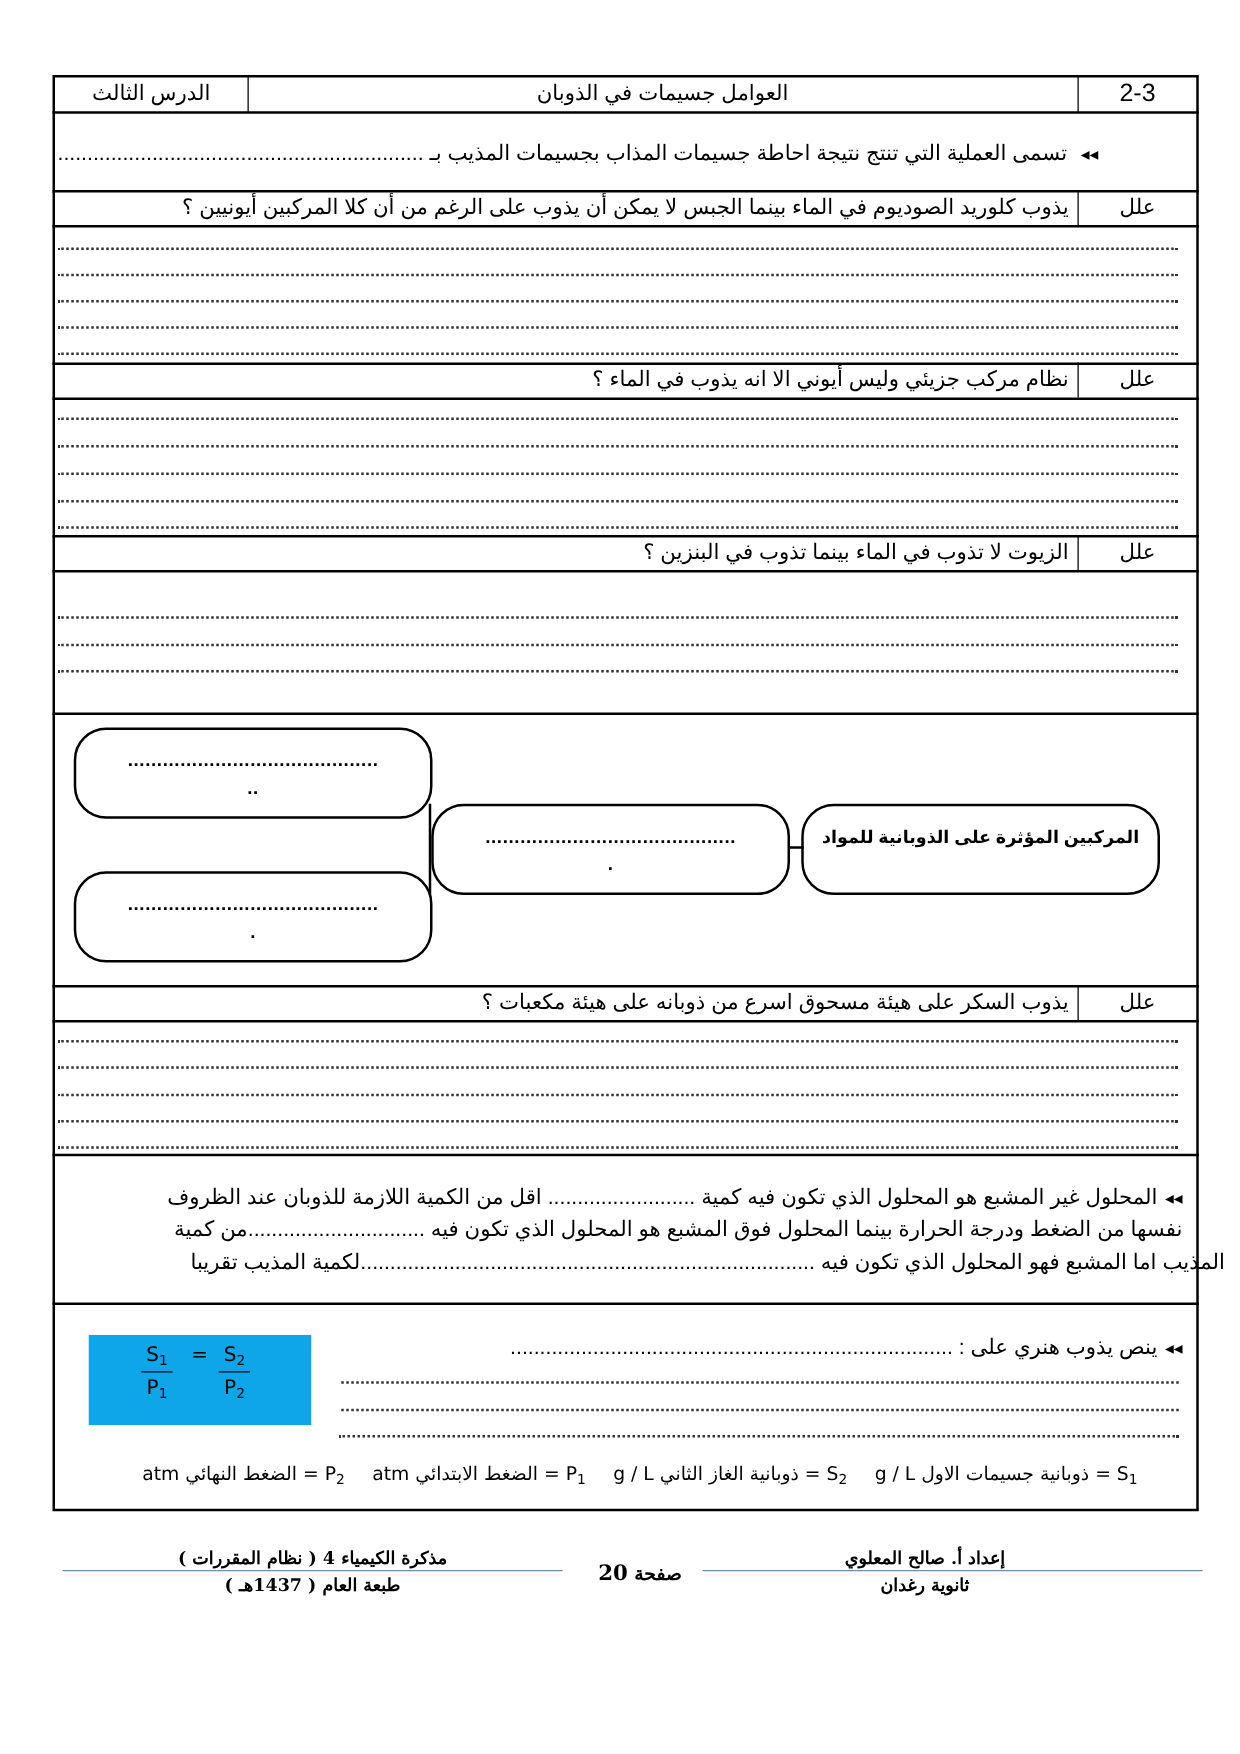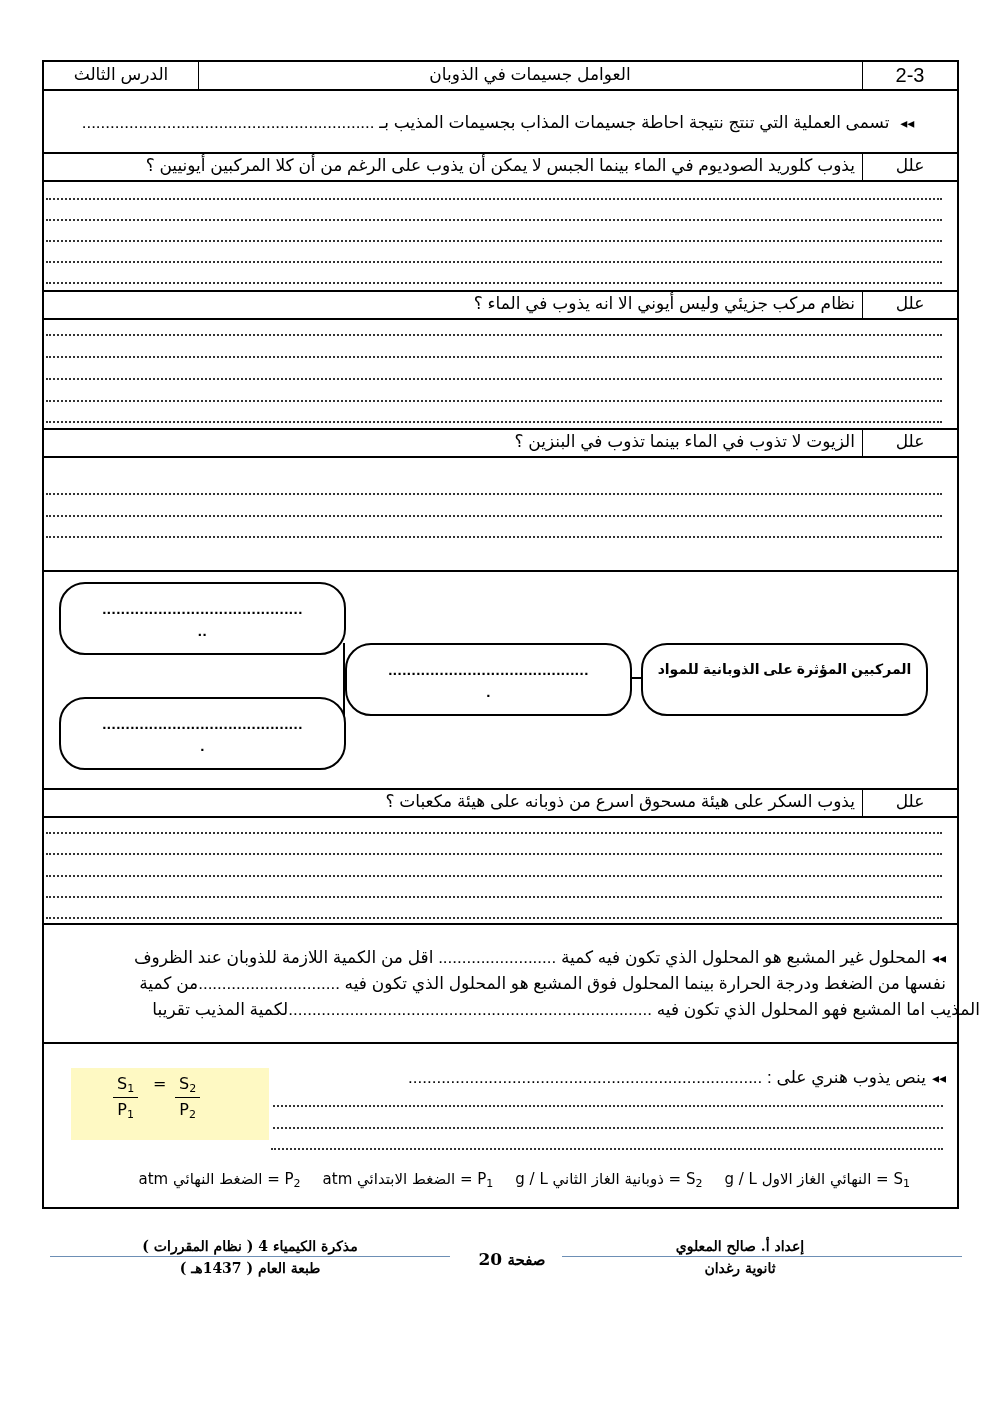--- a/index.html
+++ b/index.html
@@ -7,41 +7,41 @@
          font-family:"Liberation Sans", "DejaVu Sans", sans-serif; color:#000; }
   .abs { position:absolute; box-sizing:border-box; }
   .frame { left:42px; top:60px; width:917px; height:1149px; border:2px solid #000; }
   .hline { position:absolute; left:42px; width:917px; height:0; border-top:2px solid #000; }
   .vline { position:absolute; width:0; border-left:1.5px solid #000; }
   .txt { position:absolute; white-space:nowrap; direction:rtl; font-size:17px; line-height:20px; }
   .dots { position:absolute; left:46px; width:896px; height:0; border-top:2px dotted #333; }
   .pill { position:absolute; border:2.5px solid #000; border-radius:26px; box-sizing:border-box; background:#fff; }
   .pill .d1 { position:absolute; left:0; right:0; text-align:center; font-size:15px; font-weight:bold; letter-spacing:0.5px; }
   .bul { font-size:14px; letter-spacing:-4px; margin-left:6px; }
-  .formula { position:absolute; left:71px; top:1068px; width:198px; height:72px; background:#fef9c3; }
+  .formula { position:absolute; left:71px; top:1068px; width:178px; height:72px; background:#0ea5e9; }
   .frac { position:absolute; text-align:center; font-family:"DejaVu Sans", sans-serif; font-size:16px; }
   .frac .num { display:block; padding:0 4px 2px; border-bottom:1.5px solid #000; }
   .frac .den { display:block; padding-top:2px; }
   sub { font-size:11px; vertical-align:-3px; }
   .footer-line { position:absolute; height:0; border-top:1.5px solid #6d8fb5; top:1256px; }
   .ft { position:absolute; white-space:nowrap; direction:rtl; font-weight:bold; font-size:14px; font-family:"DejaVu Serif", serif; text-align:center; }
 </style>
 </head>
 <body>
 
 <div class="abs frame"></div>
 
 <div class="hline" style="top:89px"></div>
 <div class="vline" style="left:198px; top:60px; height:30px"></div>
 <div class="vline" style="left:862px; top:60px; height:30px"></div>
 <div class="txt" style="left:862px; width:96px; top:64px; text-align:center; direction:ltr; font-size:20px; line-height:22px">2-3</div>
 <div class="txt" style="left:198px; width:664px; top:65px; text-align:center">العوامل جسيمات في الذوبان</div>
 <div class="txt" style="left:44px; width:154px; top:65px; text-align:center">الدرس الثالث</div>
 
-<div class="txt" style="right:42px; top:113px; left:46px; text-align:center; font-size:17px">
+<div class="txt" style="right:42px; top:113px; left:46px; text-align:left; font-size:17px">
   <span class="bul">◂◂</span>
   <span>تسمى العملية التي تنتج نتيجة احاطة جسيمات المذاب بجسيمات المذيب بـ ..............................................................</span>
 </div>
 <div class="hline" style="top:152px"></div>
 
 <div class="vline" style="left:862px; top:152px; height:28px"></div>
 <div class="txt" style="left:862px; width:96px; top:156px; text-align:center">علل</div>
 <div class="txt" style="right:137px; top:156px">يذوب كلوريد الصوديوم في الماء بينما الجبس لا يمكن أن يذوب على الرغم من  أن كلا المركبين أيونيين ؟</div>
 <div class="hline" style="top:180px"></div>
 <div>
@@ -135,21 +135,21 @@
     <span class="den"><span>P</span><sub>1</sub></span>
   </div>
   <div class="frac" style="left:82px; top:6px">=</div>
   <div class="frac" style="left:104px; top:6px">
     <span class="num"><span>S</span><sub>2</sub></span>
     <span class="den"><span>P</span><sub>2</sub></span>
   </div>
 </div>
 
 <div class="abs" style="left:90px; right:82px; top:1170px; height:22px; display:flex; direction:rtl; justify-content:flex-start; gap:22px; font-size:15px; font-family:'DejaVu Sans', sans-serif; white-space:nowrap">
-  <span><span>S</span><sub>1</sub> <span>= النهائي الغاز الاول</span> <span dir="ltr">g / L</span></span>
+  <span><span>S</span><sub>1</sub> <span>= ذوبانية جسيمات الاول</span> <span dir="ltr">g / L</span></span>
   <span><span>S</span><sub>2</sub> <span>= ذوبانية الغاز الثاني</span> <span dir="ltr">g / L</span></span>
   <span><span>P</span><sub>1</sub> <span>= الضغط الابتدائي</span> <span dir="ltr">atm</span></span>
   <span><span>P</span><sub>2</sub> <span>= الضغط النهائي</span> <span dir="ltr">atm</span></span>
 </div>
 
 <div class="footer-line" style="left:50px; width:400px"></div>
 <div class="footer-line" style="left:562px; width:400px"></div>
 <div class="ft" style="left:600px; width:280px; top:1238px">إعداد أ. صالح المعلوي</div>
 <div class="ft" style="left:600px; width:280px; top:1260px">ثانوية رغدان</div>
 <div class="ft" style="left:462px; width:100px; top:1249px; font-size:15px">

